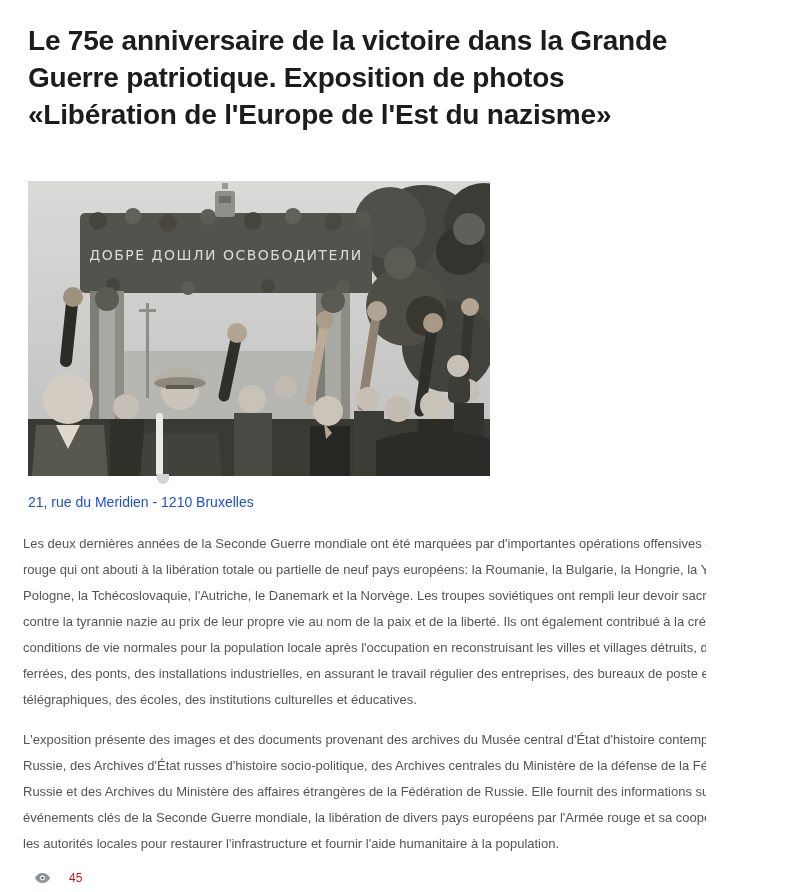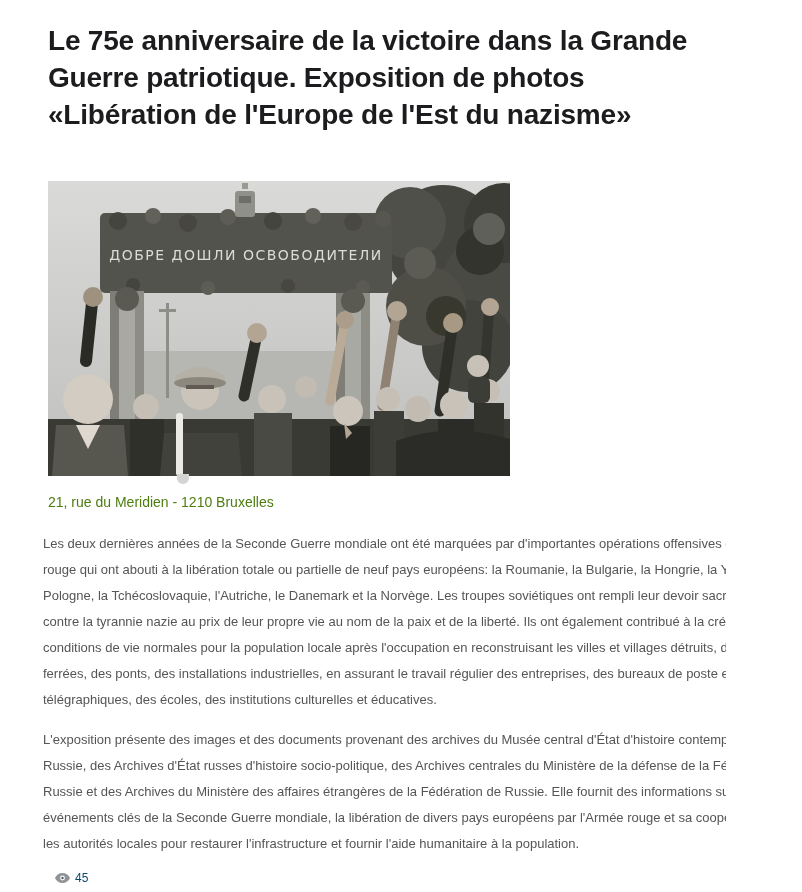--- a/index.html
+++ b/index.html
@@ -7,21 +7,20 @@
     padding: 0;
     background: #ffffff;
     font-family: "Liberation Sans", sans-serif;
   }
   .page {
     position: relative;
     width: 706px;
     height: 892px;
     background: #ffffff;
     overflow: hidden;
-    margin-left: 20px;
   }
   .content {
     padding: 22px 28px 0 23px;
   }
   h1.page-title {
     margin: 0 0 0 5px;
     width: 672px;
     font-size: 28px;
     line-height: 37px;
     font-weight: 700;
@@ -51,39 +50,39 @@
     color: #555555;
   }
   .meta-row { margin: 0 0 13px 0; line-height: 18px; }
   .meta-label { font-weight: 700; color: #333333; margin-right: 6px; }
   .clock { vertical-align: -2px; margin: 0 1px 0 5px; }
   .meta-link {
     display: block;
     margin: 17px 0 0 0;
     font-size: 14px;
     line-height: 18px;
-    color: #4d7c0f;
+    color: #1d4ed8;
     text-decoration: none;
     cursor: pointer;
   }
   .body-text {
     margin: 20px 0 0 0;
     width: 768px;
     font-size: 13px;
     line-height: 26px;
     color: #555555;
   }
   .body-text p { margin: 0 0 14px 0; }
   .views {
     margin: 14px 0 0 12px;
     font-size: 12px;
-    color: #0c4a6e;
+    color: #b91c1c;
     display: flex;
     align-items: center;
-    gap: 5px;
+    gap: 19px;
   }
   .views svg { display: block; }
 </style>
 </head>
 <body>
 
 <div class="page">
   <div class="content">
 
     <h1 class="page-title">Le 75e anniversaire de la victoire dans la Grande Guerre patriotique. Exposition de photos «Libération de l'Europe de l'Est du nazisme»</h1>

